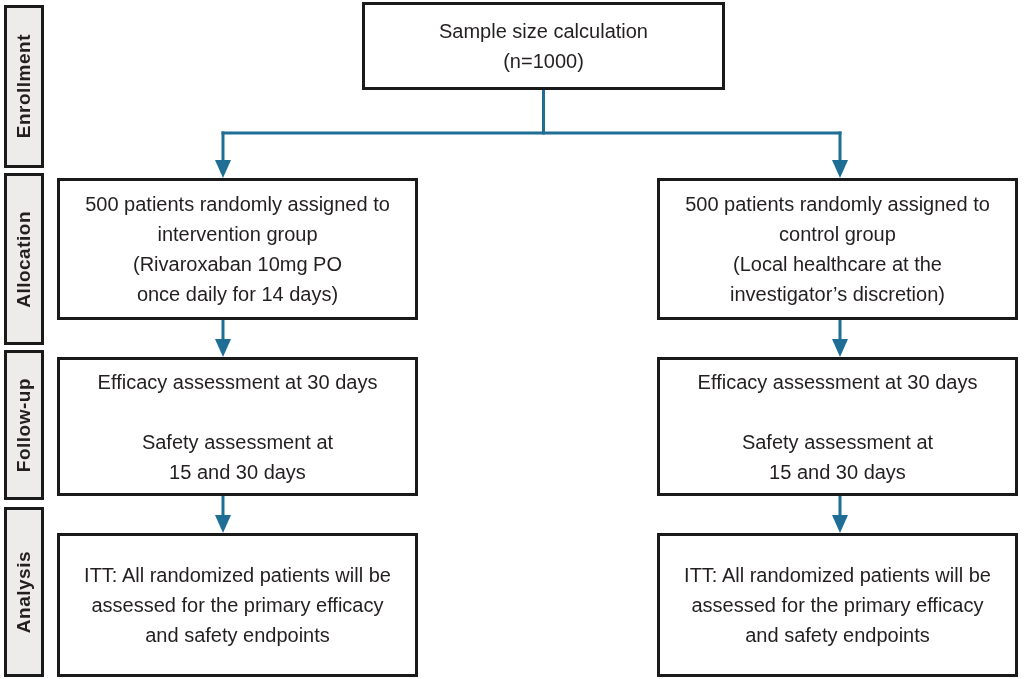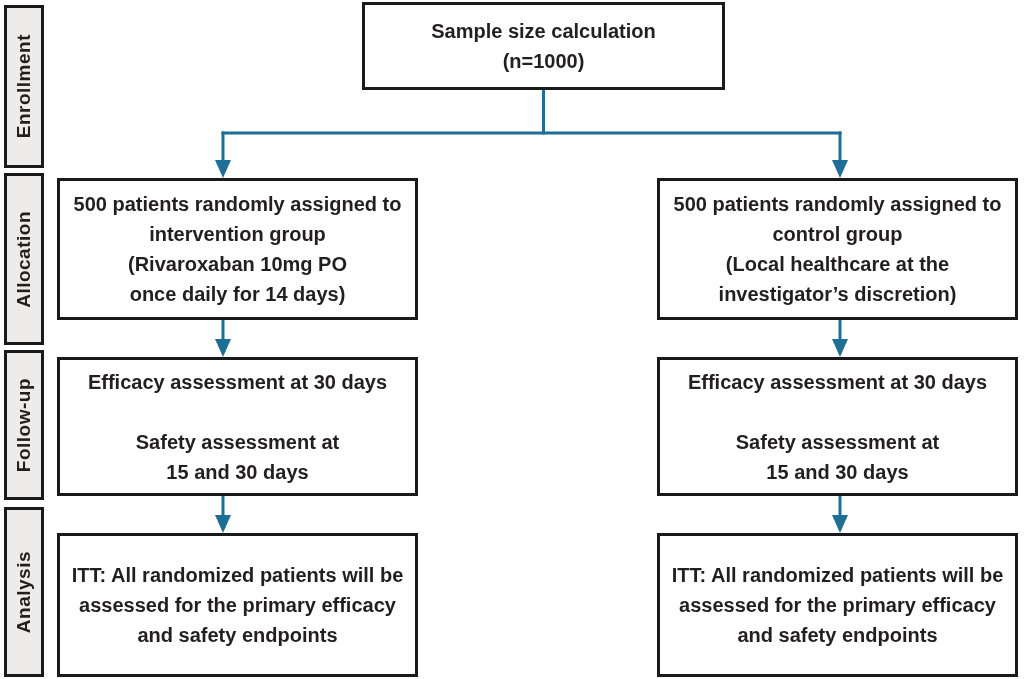--- a/index.html
+++ b/index.html
@@ -51,21 +51,20 @@
     background:var(--background);
     border:3px solid var(--box-border);
     display:flex;
     align-items:center;
     justify-content:center;
     text-align:center;
     font-size:20px;
     line-height:1.5;
     white-space:pre-line;
     padding:4px 6px;
-    font-weight:bold;
   }
   .box-sample{left:362px;top:2px;width:363px;height:88px;}
   .box-allocation-left{left:57px;top:178px;width:361px;height:142px;}
   .box-allocation-right{left:657px;top:178px;width:361px;height:142px;}
   .box-followup-left{left:57px;top:357px;width:361px;height:139px;}
   .box-followup-right{left:657px;top:357px;width:361px;height:139px;}
   .box-analysis-left{left:57px;top:533px;width:361px;height:144px;}
   .box-analysis-right{left:657px;top:533px;width:361px;height:144px;}
   
   .connectors{

